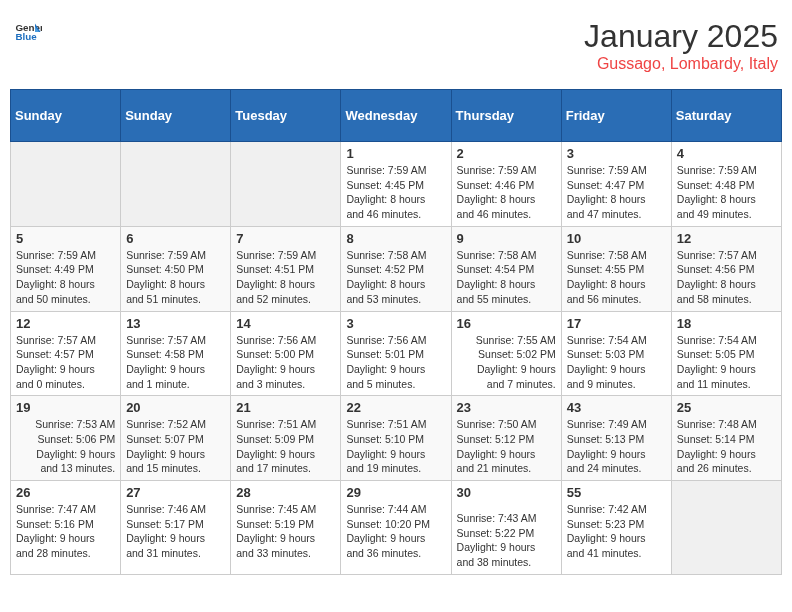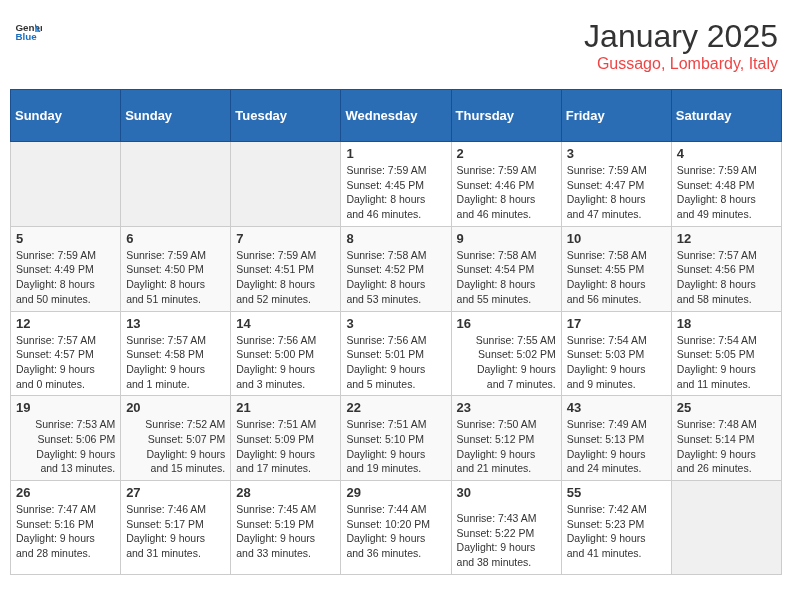--- a/index.html
+++ b/index.html
@@ -249,21 +249,21 @@
       <tr>
         <td>
           <span class="day-number">19</span>
           <div class="day-info" style="white-space: pre-line; text-align: right;">Sunrise: 7:53 AM
 Sunset: 5:06 PM
 Daylight: 9 hours
 and 13 minutes.</div>
         </td>
         <td>
           <span class="day-number">20</span>
-          <div class="day-info" style="white-space: pre-line; text-align: right;">Sunrise: 7:52 AM
+          <div class="day-info" style="white-space: pre-line;">Sunrise: 7:52 AM
 Sunset: 5:07 PM
 Daylight: 9 hours
 and 15 minutes.</div>
         </td>
         <td>
           <span class="day-number">21</span>
           <div class="day-info" style="white-space: pre-line;">Sunrise: 7:51 AM
 Sunset: 5:09 PM
 Daylight: 9 hours
 and 17 minutes.</div>

